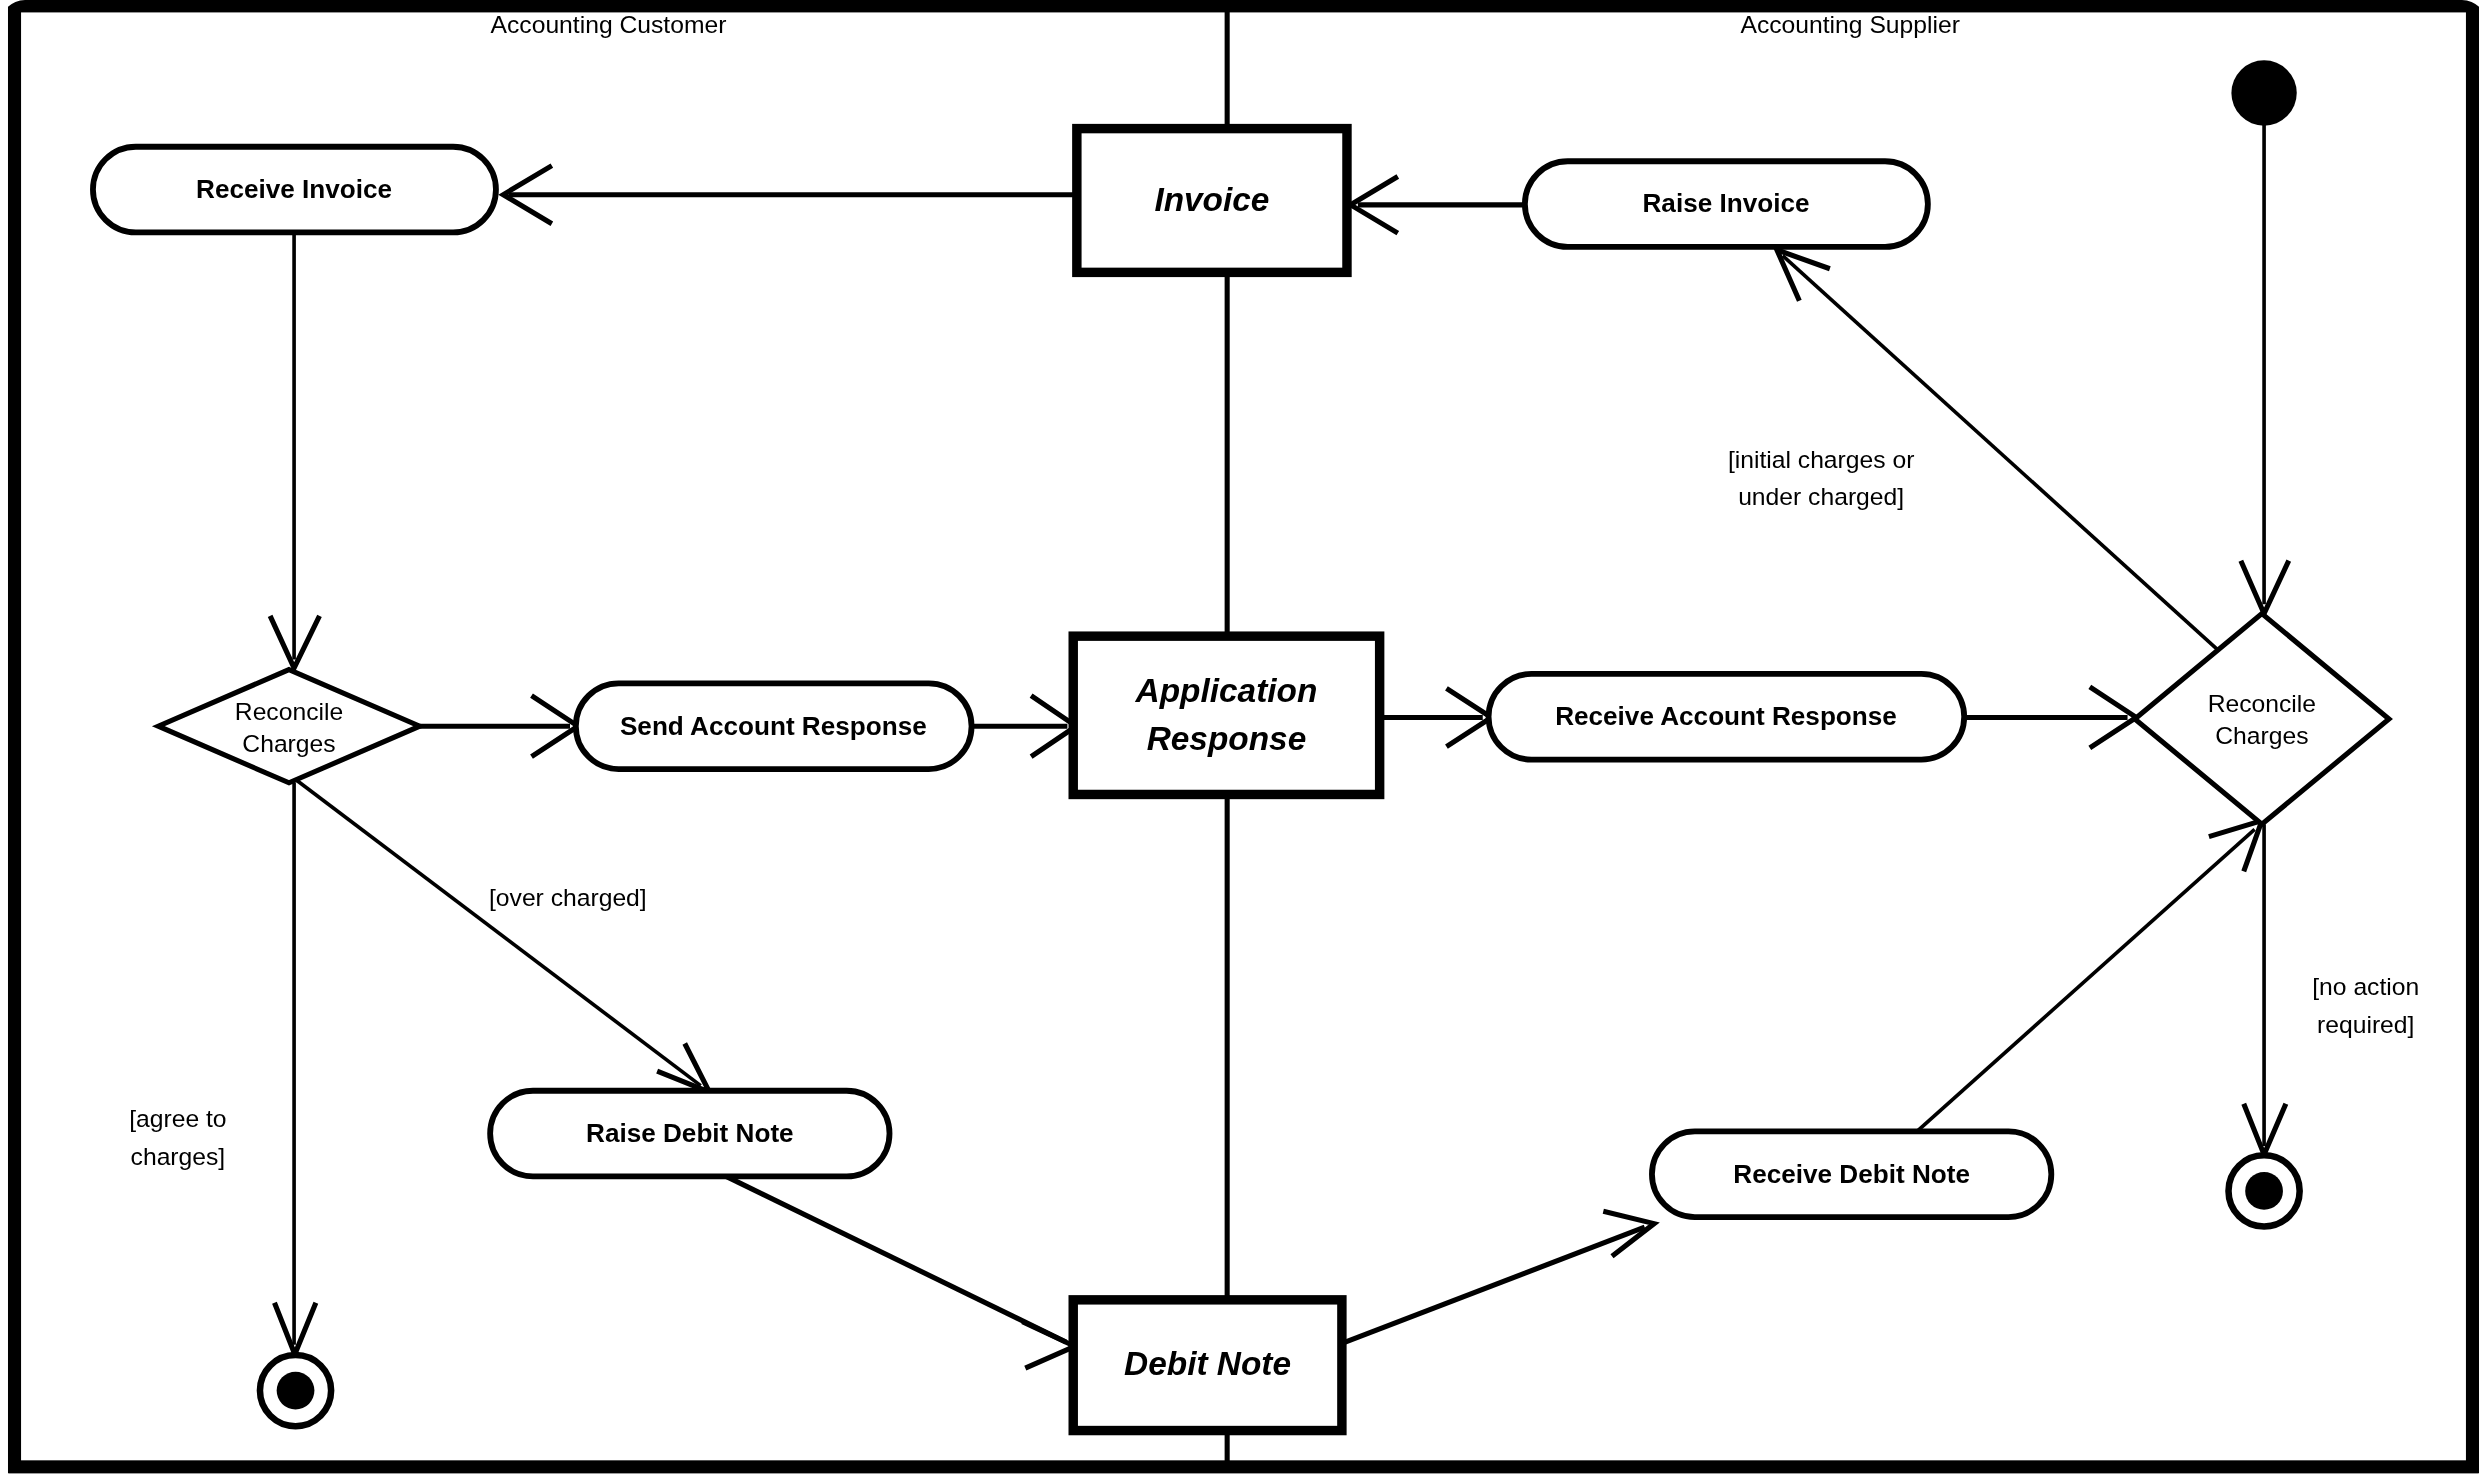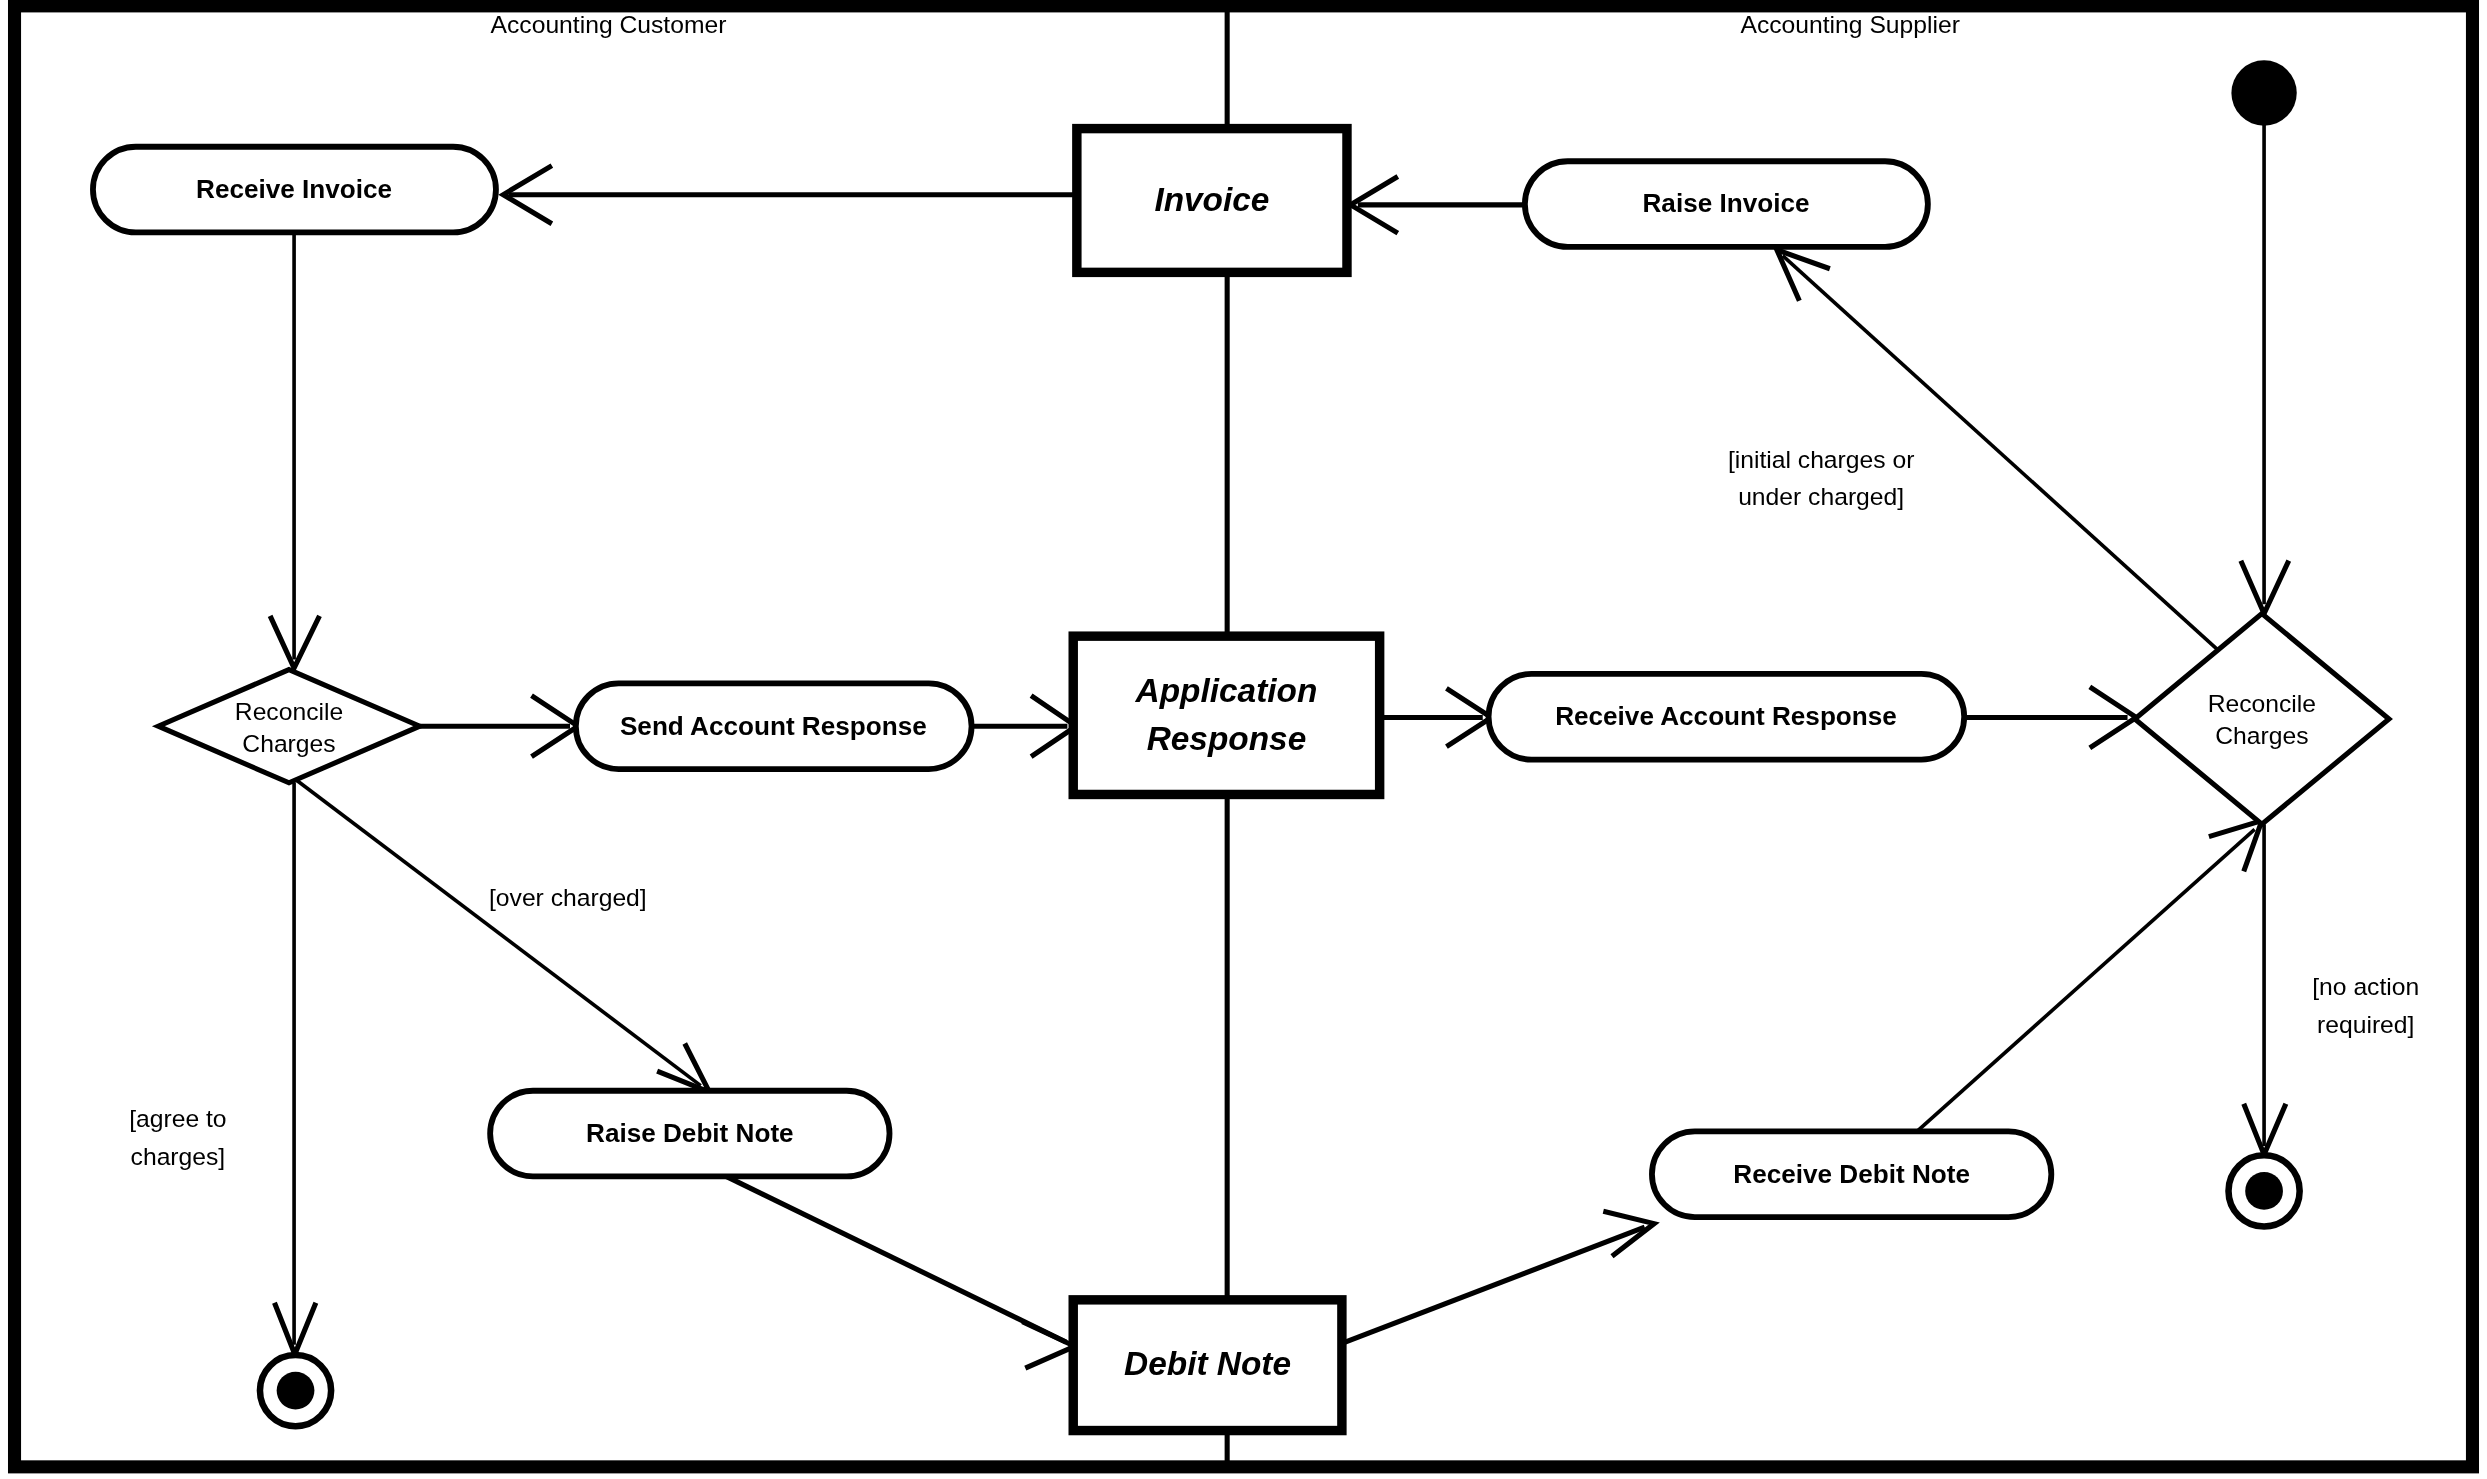--- a/index.html
+++ b/index.html
@@ -10,20 +10,21 @@
   }
   body {
     font-family: "Liberation Sans", sans-serif;
   }
   #stage {
     position: relative;
     width: 2487px;
     height: 1480px;
     background: #ffffff;
     overflow: hidden;
+    border-radius: 25px;
   }
   svg#diagram {
     display: block;
     width: 2487px;
     height: 1480px;
   }
   .frame {
     fill: none;
     stroke: #000000;
     stroke-width: 18;

